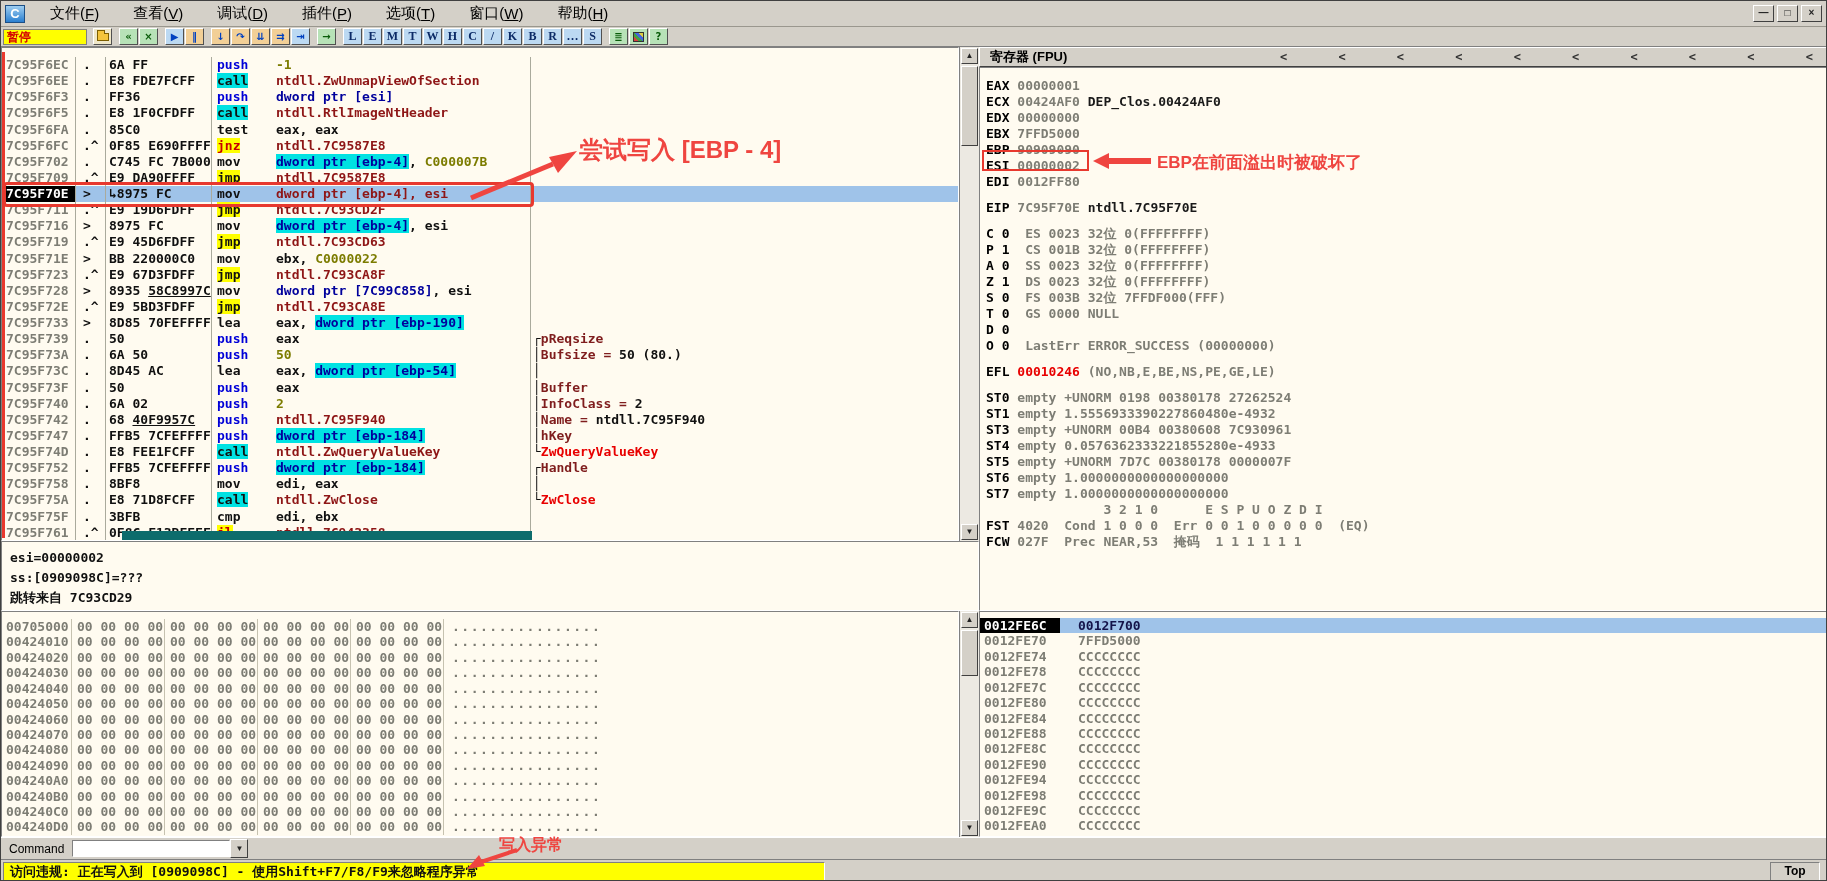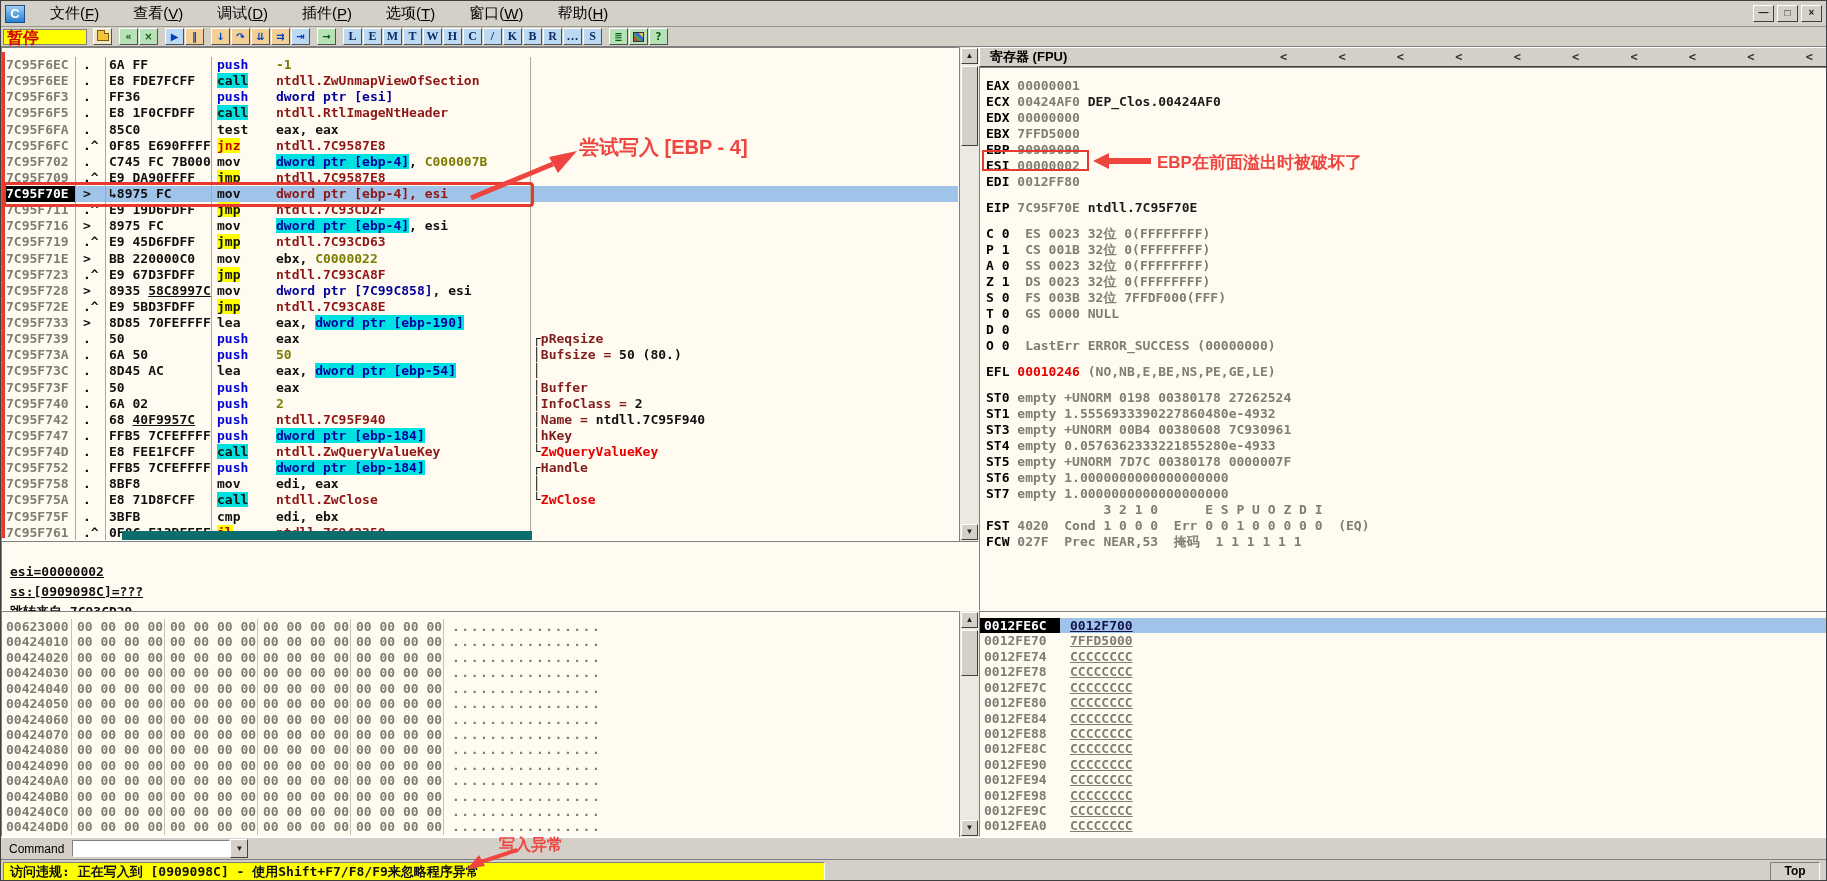--- a/index.html
+++ b/index.html
@@ -19,21 +19,21 @@
   .menu-item { padding:0 17px; font-size:15px; color:#000; height:100%; display:flex; align-items:center; cursor:default;text-align:center; }
   .win-btns { margin-left:auto; display:flex; gap:3px; padding-right:6px; }
   .win-btn { width:21px; height:17px; background:#D4D0C8; border:1px solid;
              border-color:#fff #404040 #404040 #fff; font-size:10px; line-height:14px;
              text-align:center; color:#222; font-weight:bold; }
 
   
   .toolbar { position:absolute; left:0; top:26px; width:1827px; height:20px; background:#D4D0C8;
              border-bottom:1px solid #808080; display:flex; align-items:center; }
   .state-label { width:84px; height:16px; margin-left:2px; background:#FFFF00; color:#d40000;
-                 font-size:16px; font-weight:bold; padding-left:3px; line-height:15px;
+                 font-size:12px; font-weight:bold; padding-left:3px; line-height:15px;
                  border:1px solid #808080; }
   .tb-groups { display:flex; margin-left:6px; gap:7px; }
   .tb-group { display:flex; gap:1px; }
   .tb-btn { width:19px; height:17px; border:1px solid; border-color:#fff #505050 #505050 #fff;
             font-size:10px; font-weight:bold; display:flex; align-items:center; justify-content:center;
             padding:0; cursor:default; font-family:"DejaVu Sans",sans-serif; }
   .tb-tan    { background:#efe7c8; color:#8a6d00; }
   .tb-green  { background:#b7e2b7; color:#0a5c0a; }
   .tb-green2 { background:#b7e2b7; color:#0a5c0a; }
   .tb-blue   { background:#bcd9f2; color:#0040c0; }
@@ -74,21 +74,21 @@
 
   
   .vscroll { position:absolute; width:20px; background:#ece9e2; border-left:1px solid #808080; }
   .vs-btn { position:absolute; left:1px; width:17px; height:16px; background:#D4D0C8;
             border:1px solid; border-color:#fff #404040 #404040 #fff; font-size:8px;
             text-align:center; line-height:14px; color:#222; }
   .vs-thumb { position:absolute; left:1px; width:17px; background:#D4D0C8;
               border:1px solid; border-color:#fff #404040 #404040 #fff; }
 
   
-  .info { left:0; top:540px; width:978px; height:70px; padding:20px 0 0 8px;text-decoration:underline; }
+  .info { left:0; top:540px; width:978px; height:70px; padding:6px 0 0 8px; }
   .info-line { font-size:13px; line-height:20px; color:#101010; white-space:pre; }
 
   
   .hex { left:0; top:610px; width:958px; height:226px; padding-top:7px; overflow:hidden; }
   .hrow { height:15.43px; line-height:15.43px; display:flex; font-size:13px; white-space:pre; }
   .h-addr { width:70px; padding-left:4px; color:#7d7d74; flex:none; border-right:1px solid #c6c2b0; }
   .h-grp { width:93px; padding-left:5px; color:#7d7d74; flex:none; border-right:1px solid #c6c2b0; }
   .h-ascii { padding-left:8px; color:#7d7d74; letter-spacing:1.5px; border-left:1px solid #c6c2b0; margin-left:-1px; width:150px; flex:none;}
 
   
@@ -102,21 +102,21 @@
   .rl { height:16px; line-height:16px; font-size:13px; white-space:pre; }
   .rgap { height:10px; }
   .r-b { color:#000; } .r-v { color:#7d7d74; } .r-s { color:#1a1a1a; } .r-r { color:#e80000; }
 
   
   .stack { left:978px; top:610px; width:849px; height:226px; padding-top:6px; overflow:hidden; }
   .srow { height:15.43px; line-height:15.43px; display:flex; font-size:13px; white-space:pre; }
   .srow.sel { background:#9fc3e9; }
   .s-addr { width:80px; padding-left:4px; color:#7d7d74; flex:none; }
   .srow.sel .s-addr { background:#000; color:#fff; }
-  .s-val { margin-left:10px; color:#7d7d74;text-decoration:underline; }
+  .s-val { margin-left:18px; color:#7d7d74; }
   .srow.sel .s-val { color:#14144a; }
 
   
   .cmdbar { position:absolute; left:0; top:836px; width:1827px; height:22px; background:#D4D0C8;
             border-top:1px solid #fff; display:flex; align-items:center; }
   .cmd-label { font-size:12px; color:#000; margin-left:8px; }
   .cmd-input { margin-left:8px; width:158px; height:17px; background:#fff; border:1px solid;
                border-color:#808080 #fff #fff #808080; font-size:12px; padding:0 3px;
                font-family:"DejaVu Sans Mono",monospace; }
   .cmd-drop { width:18px; height:19px; background:#D4D0C8; border:1px solid;
@@ -133,21 +133,21 @@
                   font-weight:bold; color:#000; text-align:center; line-height:17px;
                   border:1px solid; border-color:#808080 #fff #fff #808080; }
 
   
   .sel-box { position:absolute; left:2px; top:181px; width:531px; height:25px;
              border:3px solid #e8392e; border-radius:4px; z-index:40; pointer-events:none; }
   .ebp-box { position:absolute; left:981px; top:149px; width:107px; height:21px;
              border:2px solid #e8392e; z-index:40; pointer-events:none; }
   .anno { position:absolute; color:#ef4540; font-weight:bold; z-index:45; pointer-events:none;
           font-family:"Liberation Sans","DejaVu Sans",sans-serif; }
-  .t1 { left:578px; top:133px; font-size:20px; }
+  .t1 { left:578px; top:133px; font-size:24px; }
   .t2 { left:1156px; top:150px; font-size:17px; }
   .t3 { left:498px; top:834px; font-size:16px; }
   .overlay { position:absolute; left:0; top:0; z-index:44; pointer-events:none; }
 </style>
 </head>
 <body>
 
 <div class="app">
 
   <div class="menubar">
@@ -265,21 +265,21 @@
   <div class="pane info mono">
     <div>
         <div class="info-line">esi=00000002</div>
         <div class="info-line">ss:[0909098C]=???</div>
         <div class="info-line">跳转来自 7C93CD29</div>
       </div>
   </div>
 
   <div class="pane hex mono">
     <div>
-        <div class="hrow"><span class="h-addr">00623000</span><span class="h-grp">00 00 00 00</span><span class="h-grp">00 00 00 00</span><span class="h-grp">00 00 00 00</span><span class="h-grp">00 00 00 00</span><span class="h-ascii">................</span></div>
+        <div class="hrow"><span class="h-addr">00705000</span><span class="h-grp">00 00 00 00</span><span class="h-grp">00 00 00 00</span><span class="h-grp">00 00 00 00</span><span class="h-grp">00 00 00 00</span><span class="h-ascii">................</span></div>
         <div class="hrow"><span class="h-addr">00424010</span><span class="h-grp">00 00 00 00</span><span class="h-grp">00 00 00 00</span><span class="h-grp">00 00 00 00</span><span class="h-grp">00 00 00 00</span><span class="h-ascii">................</span></div>
         <div class="hrow"><span class="h-addr">00424020</span><span class="h-grp">00 00 00 00</span><span class="h-grp">00 00 00 00</span><span class="h-grp">00 00 00 00</span><span class="h-grp">00 00 00 00</span><span class="h-ascii">................</span></div>
         <div class="hrow"><span class="h-addr">00424030</span><span class="h-grp">00 00 00 00</span><span class="h-grp">00 00 00 00</span><span class="h-grp">00 00 00 00</span><span class="h-grp">00 00 00 00</span><span class="h-ascii">................</span></div>
         <div class="hrow"><span class="h-addr">00424040</span><span class="h-grp">00 00 00 00</span><span class="h-grp">00 00 00 00</span><span class="h-grp">00 00 00 00</span><span class="h-grp">00 00 00 00</span><span class="h-ascii">................</span></div>
         <div class="hrow"><span class="h-addr">00424050</span><span class="h-grp">00 00 00 00</span><span class="h-grp">00 00 00 00</span><span class="h-grp">00 00 00 00</span><span class="h-grp">00 00 00 00</span><span class="h-ascii">................</span></div>
         <div class="hrow"><span class="h-addr">00424060</span><span class="h-grp">00 00 00 00</span><span class="h-grp">00 00 00 00</span><span class="h-grp">00 00 00 00</span><span class="h-grp">00 00 00 00</span><span class="h-ascii">................</span></div>
         <div class="hrow"><span class="h-addr">00424070</span><span class="h-grp">00 00 00 00</span><span class="h-grp">00 00 00 00</span><span class="h-grp">00 00 00 00</span><span class="h-grp">00 00 00 00</span><span class="h-ascii">................</span></div>
         <div class="hrow"><span class="h-addr">00424080</span><span class="h-grp">00 00 00 00</span><span class="h-grp">00 00 00 00</span><span class="h-grp">00 00 00 00</span><span class="h-grp">00 00 00 00</span><span class="h-ascii">................</span></div>
         <div class="hrow"><span class="h-addr">00424090</span><span class="h-grp">00 00 00 00</span><span class="h-grp">00 00 00 00</span><span class="h-grp">00 00 00 00</span><span class="h-grp">00 00 00 00</span><span class="h-ascii">................</span></div>
         <div class="hrow"><span class="h-addr">004240A0</span><span class="h-grp">00 00 00 00</span><span class="h-grp">00 00 00 00</span><span class="h-grp">00 00 00 00</span><span class="h-grp">00 00 00 00</span><span class="h-ascii">................</span></div>

